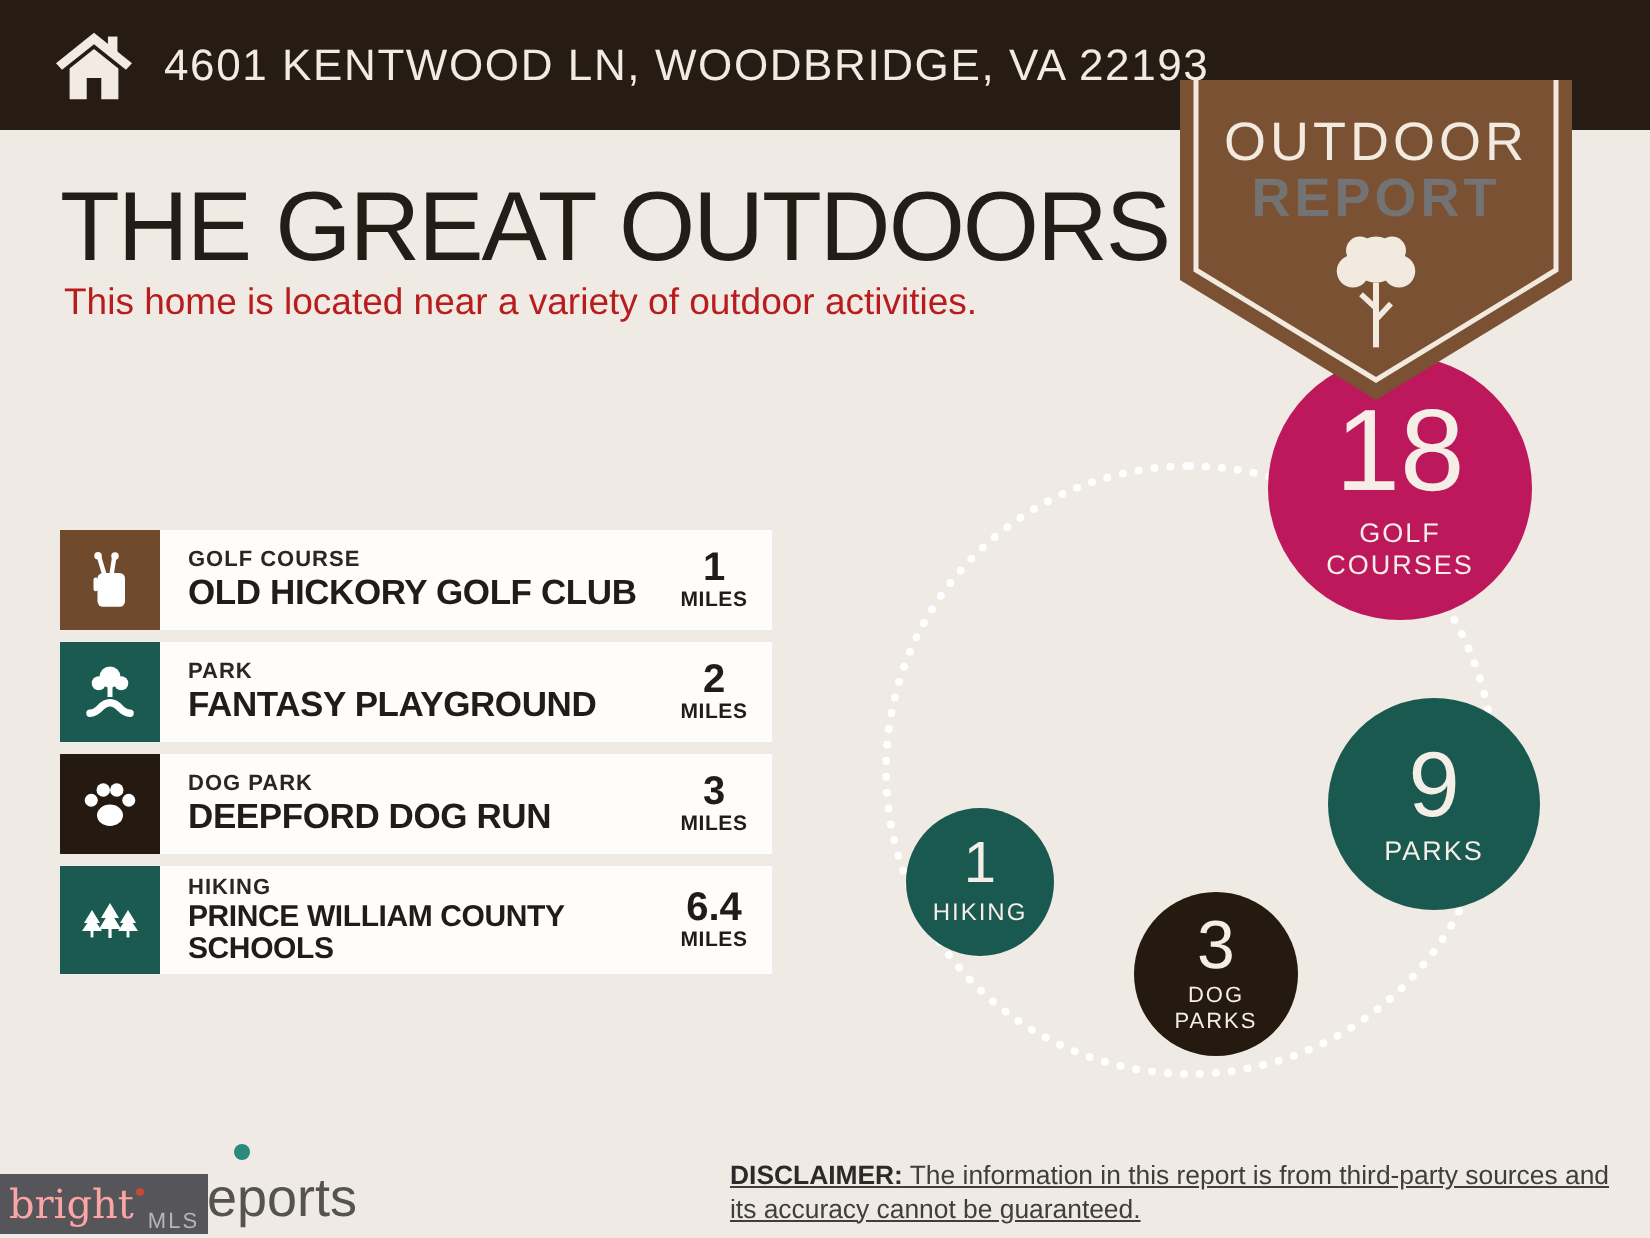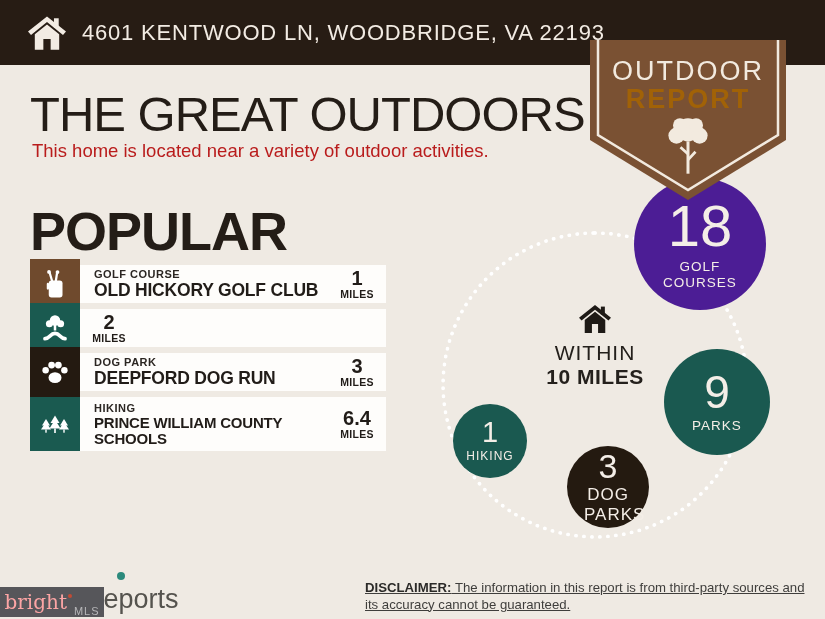--- a/index.html
+++ b/index.html
@@ -11,33 +11,33 @@
           display:flex;align-items:center;}
   .topbar .home-ic{margin-left:28px;display:flex;}
   .topbar .addr{margin-left:16px;color:#f2ebe3;font-size:22px;letter-spacing:0.8px;}
 
   
   .ribbon{position:absolute;left:590px;top:0;width:196px;height:162px;z-index:4;margin-top:40px;}
   .ribbon svg.shape{position:absolute;left:0;top:0;}
   .ribbon .r1{position:absolute;left:0;top:16px;width:196px;text-align:center;
               color:#f2eadf;font-size:27px;letter-spacing:2px;font-weight:400;}
   .ribbon .r2{position:absolute;left:0;top:44px;width:196px;text-align:center;
-              color:#a16207;font-size:27px;letter-spacing:2px;font-weight:700;}
+              color:#737373;font-size:27px;letter-spacing:2px;font-weight:700;}
   .ribbon .tree{position:absolute;left:72px;top:76px;}
 
   
   .title{position:absolute;left:30px;top:86px;margin:0;color:#241d17;font-size:49px;
          font-weight:400;letter-spacing:-1px;white-space:nowrap;}
   .subtitle{position:absolute;left:32px;top:140px;margin:0;color:#b91c1c;font-size:18.5px;}
   .popular-h{position:absolute;left:30px;top:200px;margin:0;color:#241d17;font-size:54px;
              font-weight:800;letter-spacing:-1px;}
 
   
   .cards{position:absolute;left:30px;top:265px;width:356px;}
-  .card{display:flex;align-items:center;background:#fefdfb;height:38px;margin-bottom:6px;}
+  .card{display:flex;align-items:center;background:#fefdfb;height:50px;margin-bottom:6px;}
   .card.tall{height:54px;}
   .sq{width:50px;height:50px;flex:none;display:flex;align-items:center;justify-content:center;}
   .card.tall .sq{height:54px;}
   .sq.brown{background:#6f4a2d;} .sq.teal{background:#1a5a50;} .sq.dark{background:#241a11;}
   .info{flex:1;padding-left:14px;min-width:0;}
   .cat{font-size:11px;font-weight:700;color:#2b2622;letter-spacing:0.5px;}
   .nm{font-size:17.5px;font-weight:800;color:#211c18;letter-spacing:-0.2px;line-height:1.05;
       margin-top:1px;white-space:nowrap;}
   .nm.wrap{white-space:normal;font-size:15px;width:215px;}
   .miles{width:58px;flex:none;text-align:center;}
@@ -46,31 +46,31 @@
 
   
   .dotcircle{position:absolute;left:441px;top:231px;width:300px;height:300px;
              border:4px dotted #ffffff;border-radius:50%;}
   .center-label{position:absolute;left:540px;top:305px;width:110px;text-align:center;}
   .center-label .w1{font-size:21px;color:#24201c;letter-spacing:1px;margin-top:4px;}
   .center-label .w2{font-size:21px;color:#24201c;font-weight:700;letter-spacing:0.5px;}
   .bubble{position:absolute;border-radius:50%;color:#f4eee7;display:flex;flex-direction:column;
           align-items:center;justify-content:center;text-align:center;}
   .bubble .blabel{font-size:13.5px;letter-spacing:1px;line-height:1.2;}
-  .b-golf{left:634px;top:178px;width:132px;height:132px;background:#4c1d95;}
+  .b-golf{left:634px;top:178px;width:132px;height:132px;background:#be185d;}
   .b-golf .bnum{font-size:58px;line-height:1;margin-bottom:4px;}
   .b-golf .blabel{width:92px;}
   .b-parks{left:664px;top:349px;width:106px;height:106px;background:#1a5950;}
   .b-parks .bnum{font-size:46px;line-height:1;margin-bottom:3px;}
   .b-hiking{left:453px;top:404px;width:74px;height:74px;background:#1a5950;}
   .b-hiking .bnum{font-size:29px;line-height:1;margin-bottom:2px;}
   .b-hiking .blabel{font-size:12px;}
   .b-dog{left:567px;top:446px;width:82px;height:82px;background:#241a10;}
   .b-dog .bnum{font-size:34px;line-height:1;margin-bottom:2px;}
-  .b-dog .blabel{font-size:17px;width:48px;}
+  .b-dog .blabel{font-size:11px;width:48px;}
 
   
   .reports{position:absolute;left:84px;top:584px;font-size:27px;color:#55534e;z-index:1;}
   .logo-box{position:absolute;left:0;top:587px;width:104px;height:30px;background:#56565a;
             z-index:5;display:flex;align-items:center;justify-content:center;}
   .logo-bright{font-family:"DejaVu Serif",serif;font-size:20px;color:#fca5a5;line-height:1;}
   .tm-dot{width:4px;height:4px;background:#c14b35;border-radius:50%;align-self:flex-start;
           margin:7px 2px 0 1px;}
   .logo-mls{font-size:11px;color:#b6b6b8;letter-spacing:1px;margin-top:17px;}
   .teal-dot{position:absolute;left:117px;top:572px;width:8px;height:8px;border-radius:50%;
@@ -114,21 +114,20 @@
             <circle cx="27" cy="8" r="6"></circle>
           <rect x="18.7" y="22" width="2.6" height="28"></rect>
         </g>
         <path d="M20,33 L13.5,27 M20,38 L26.5,31" stroke="#f2eadf" stroke-width="2.4" fill="none"></path>
       </svg>
     </span>
   </div>
 
   <h1 class="title">THE GREAT OUTDOORS</h1>
   <p class="subtitle">This home is located near a variety of outdoor activities.</p>
-  <h2 class="popular-h">POPULAR</h2>
 
   <div class="cards">
 
     <div class="card">
       <div class="sq brown">
         <svg width="30" height="30" viewBox="0 0 24 24">
           <path d="M9.8,10 L7.6,2.6 M12.6,10 L13.7,2.8" stroke="#fff" stroke-width="1.8" stroke-linecap="round" fill="none"></path>
           <circle cx="7.2" cy="2.3" r="1.5" fill="#fff"></circle>
             <circle cx="14" cy="2.4" r="1.5" fill="#fff"></circle>
           <rect x="7" y="9.2" width="11" height="13.5" rx="2.2" fill="#fff"></rect>
@@ -149,20 +148,24 @@
       <div class="sq teal">
         <svg width="30" height="30" viewBox="0 0 24 24">
           <g fill="#fff">
             <circle cx="12" cy="6" r="4.2"></circle>
               <circle cx="7.5" cy="8.5" r="2.8"></circle>
               <circle cx="16.5" cy="8.5" r="2.8"></circle>
             <rect x="11" y="9.5" width="2" height="4.5"></rect>
           </g>
           <path d="M4,20.5 C8,20.5 8,16.3 12,16.3 C16,16.3 16,20.5 20,20.5" stroke="#fff" stroke-width="3" fill="none" stroke-linecap="round"></path>
         </svg>
+      </div>
+      <div class="info">
+        <div class="cat">PARK</div>
+        <div class="nm">FANTASY PLAYGROUND</div>
       </div>
       <div class="miles">
         <div class="num">2</div>
         <div class="unit">MILES</div>
       </div>
     </div>
 
     <div class="card">
       <div class="sq dark">
         <svg width="30" height="28" viewBox="0 0 24 22">
@@ -208,33 +211,20 @@
       <div class="miles">
         <div class="num">6.4</div>
         <div class="unit">MILES</div>
       </div>
     </div>
 
   </div>
 
   <div class="dotcircle"></div>
 
-  <div class="center-label">
-    <span>
-      <svg width="32" height="28" viewBox="0 0 24 21">
-        <g fill="#1e1a16">
-          <rect x="16.4" y="1.2" width="3" height="6"></rect>
-          <polygon points="12,0 0,9.6 1.9,11.7 12,3.6 22.1,11.7 24,9.6"></polygon>
-          <path fill-rule="evenodd" d="M4.3,11.3 L12,5.1 L19.7,11.3 L19.7,21 L4.3,21 Z M9.7,14.3 L9.7,21 L14.3,21 L14.3,14.3 Z"></path>
-        </g>
-      </svg>
-    </span>
-    <div class="w1">WITHIN</div>
-    <div class="w2">10 MILES</div>
-  </div>
 
   <div class="bubble b-golf">
     <div class="bnum">18</div>
     <div class="blabel">GOLF COURSES</div>
   </div>
   <div class="bubble b-parks">
     <div class="bnum">9</div>
     <div class="blabel">PARKS</div>
   </div>
   <div class="bubble b-hiking">

